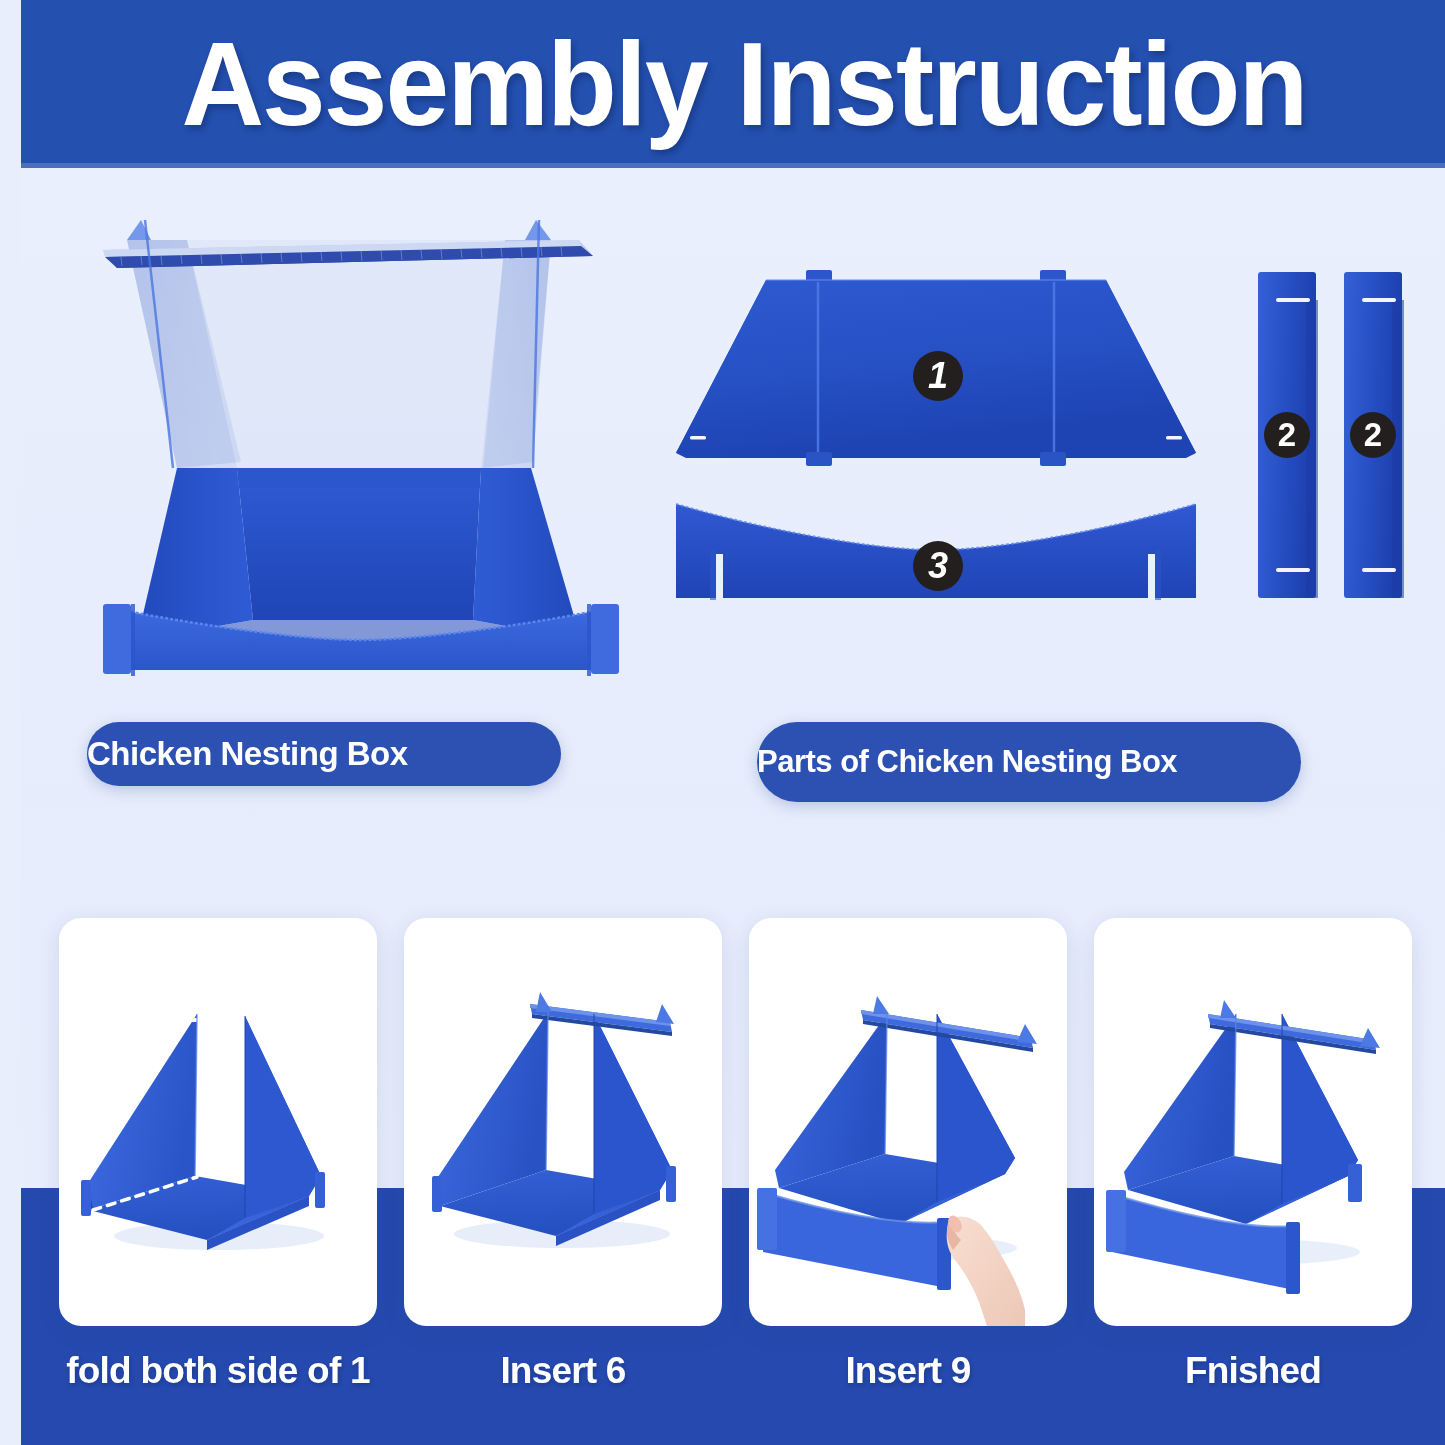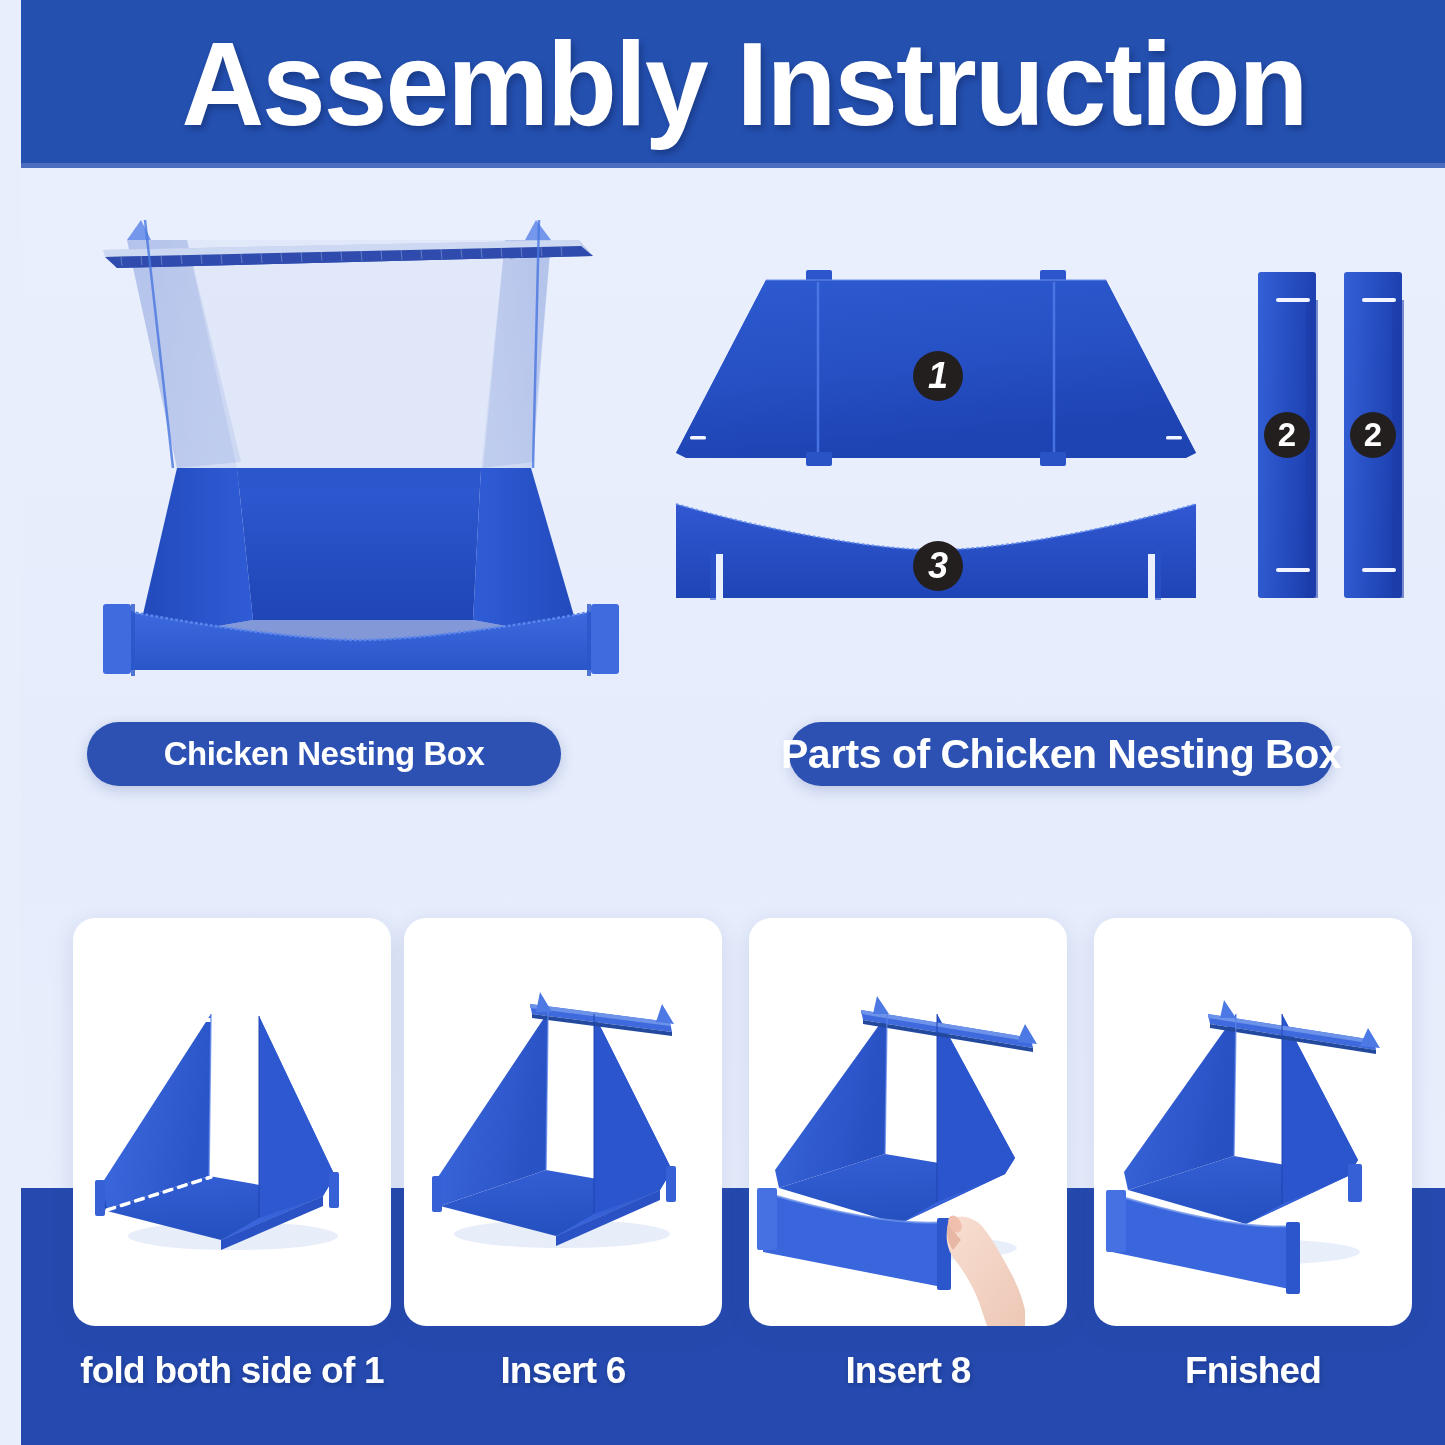--- a/index.html
+++ b/index.html
@@ -79,38 +79,38 @@
     position: absolute;
     left: 645px; top: 90px;
     width: 760px; height: 385px;
   }
 
   
   .pill {
     position: absolute;
     display: flex;
     align-items: center;
-    justify-content: center;
+    justify-content: flex-start;
     background: #2c51b3;
     border-radius: 999px;
     color: #fff;
     font-weight: 700;
     letter-spacing: -0.5px;
     box-shadow: 0 4px 14px rgba(30,60,150,0.22);
     white-space: nowrap;
   }
   .pill-1 {
     left: 66px; top: 722px;
     width: 474px; height: 64px;
     font-size: 33px;
   }
   .pill-2 {
-    left: 768px; top: 722px;
-    width: 544px; height: 64px;
-    font-size: 41px;
+    left: 736px; top: 722px;
+    width: 544px; height: 80px;
+    font-size: 31px;
   }
 
   
   .steps {
     position: absolute;
     left: 0; top: 918px;
     width: 1445px; height: 527px;
   }
   .step {
     position: absolute;
@@ -131,21 +131,21 @@
     left: 0;
     width: 318px;
     text-align: center;
     color: #ffffff;
     font-size: 37px;
     font-weight: 700;
     letter-spacing: -0.8px;
     white-space: nowrap;
     text-shadow: 1px 2px 4px rgba(10,25,70,0.3);
   }
-  .step-0 { left: 52px; }
+  .step-0 { left: 38px; }
   .step-1 { left: 383px; }
   .step-2 { left: 728px; }
   .step-3 { left: 1073px; }
 
   svg { display: block; }
 </style>
 </head>
 <body>
 
 <div id="poster">
@@ -479,21 +479,21 @@
                      C 244,322 250,334 256,344
                      C 264,358 272,374 276,392
                      L 276,408 L 238,408 L 230,384
                      C 224,368 214,352 206,342
                      C 198,332 194,316 202,300 Z" fill="url(#hand3)"></path>
             <path d="M 200,302 C 196,312 198,324 204,332 L 212,322 C 206,316 202,308 200,302 Z" fill="#e8b7a4"></path>
             <ellipse cx="206" cy="306" rx="6" ry="9" transform="rotate(-28 206 306)" fill="#f0bfae"></ellipse>
           </g>
         </svg>
       </div>
-      <div class="step-caption">Insert 8</div>
+      <div class="step-caption">Insert 9</div>
     </div>
 
     <div class="step step-3">
       <div class="step-card">
         <svg viewBox="0 0 318 408" width="318" height="408">
           <defs>
             <linearGradient id="s4a" x1="0" y1="0" x2="1" y2="0.3">
               <stop offset="0" stop-color="#3a67dd"></stop>
                 <stop offset="1" stop-color="#2750c2"></stop>
             </linearGradient>

